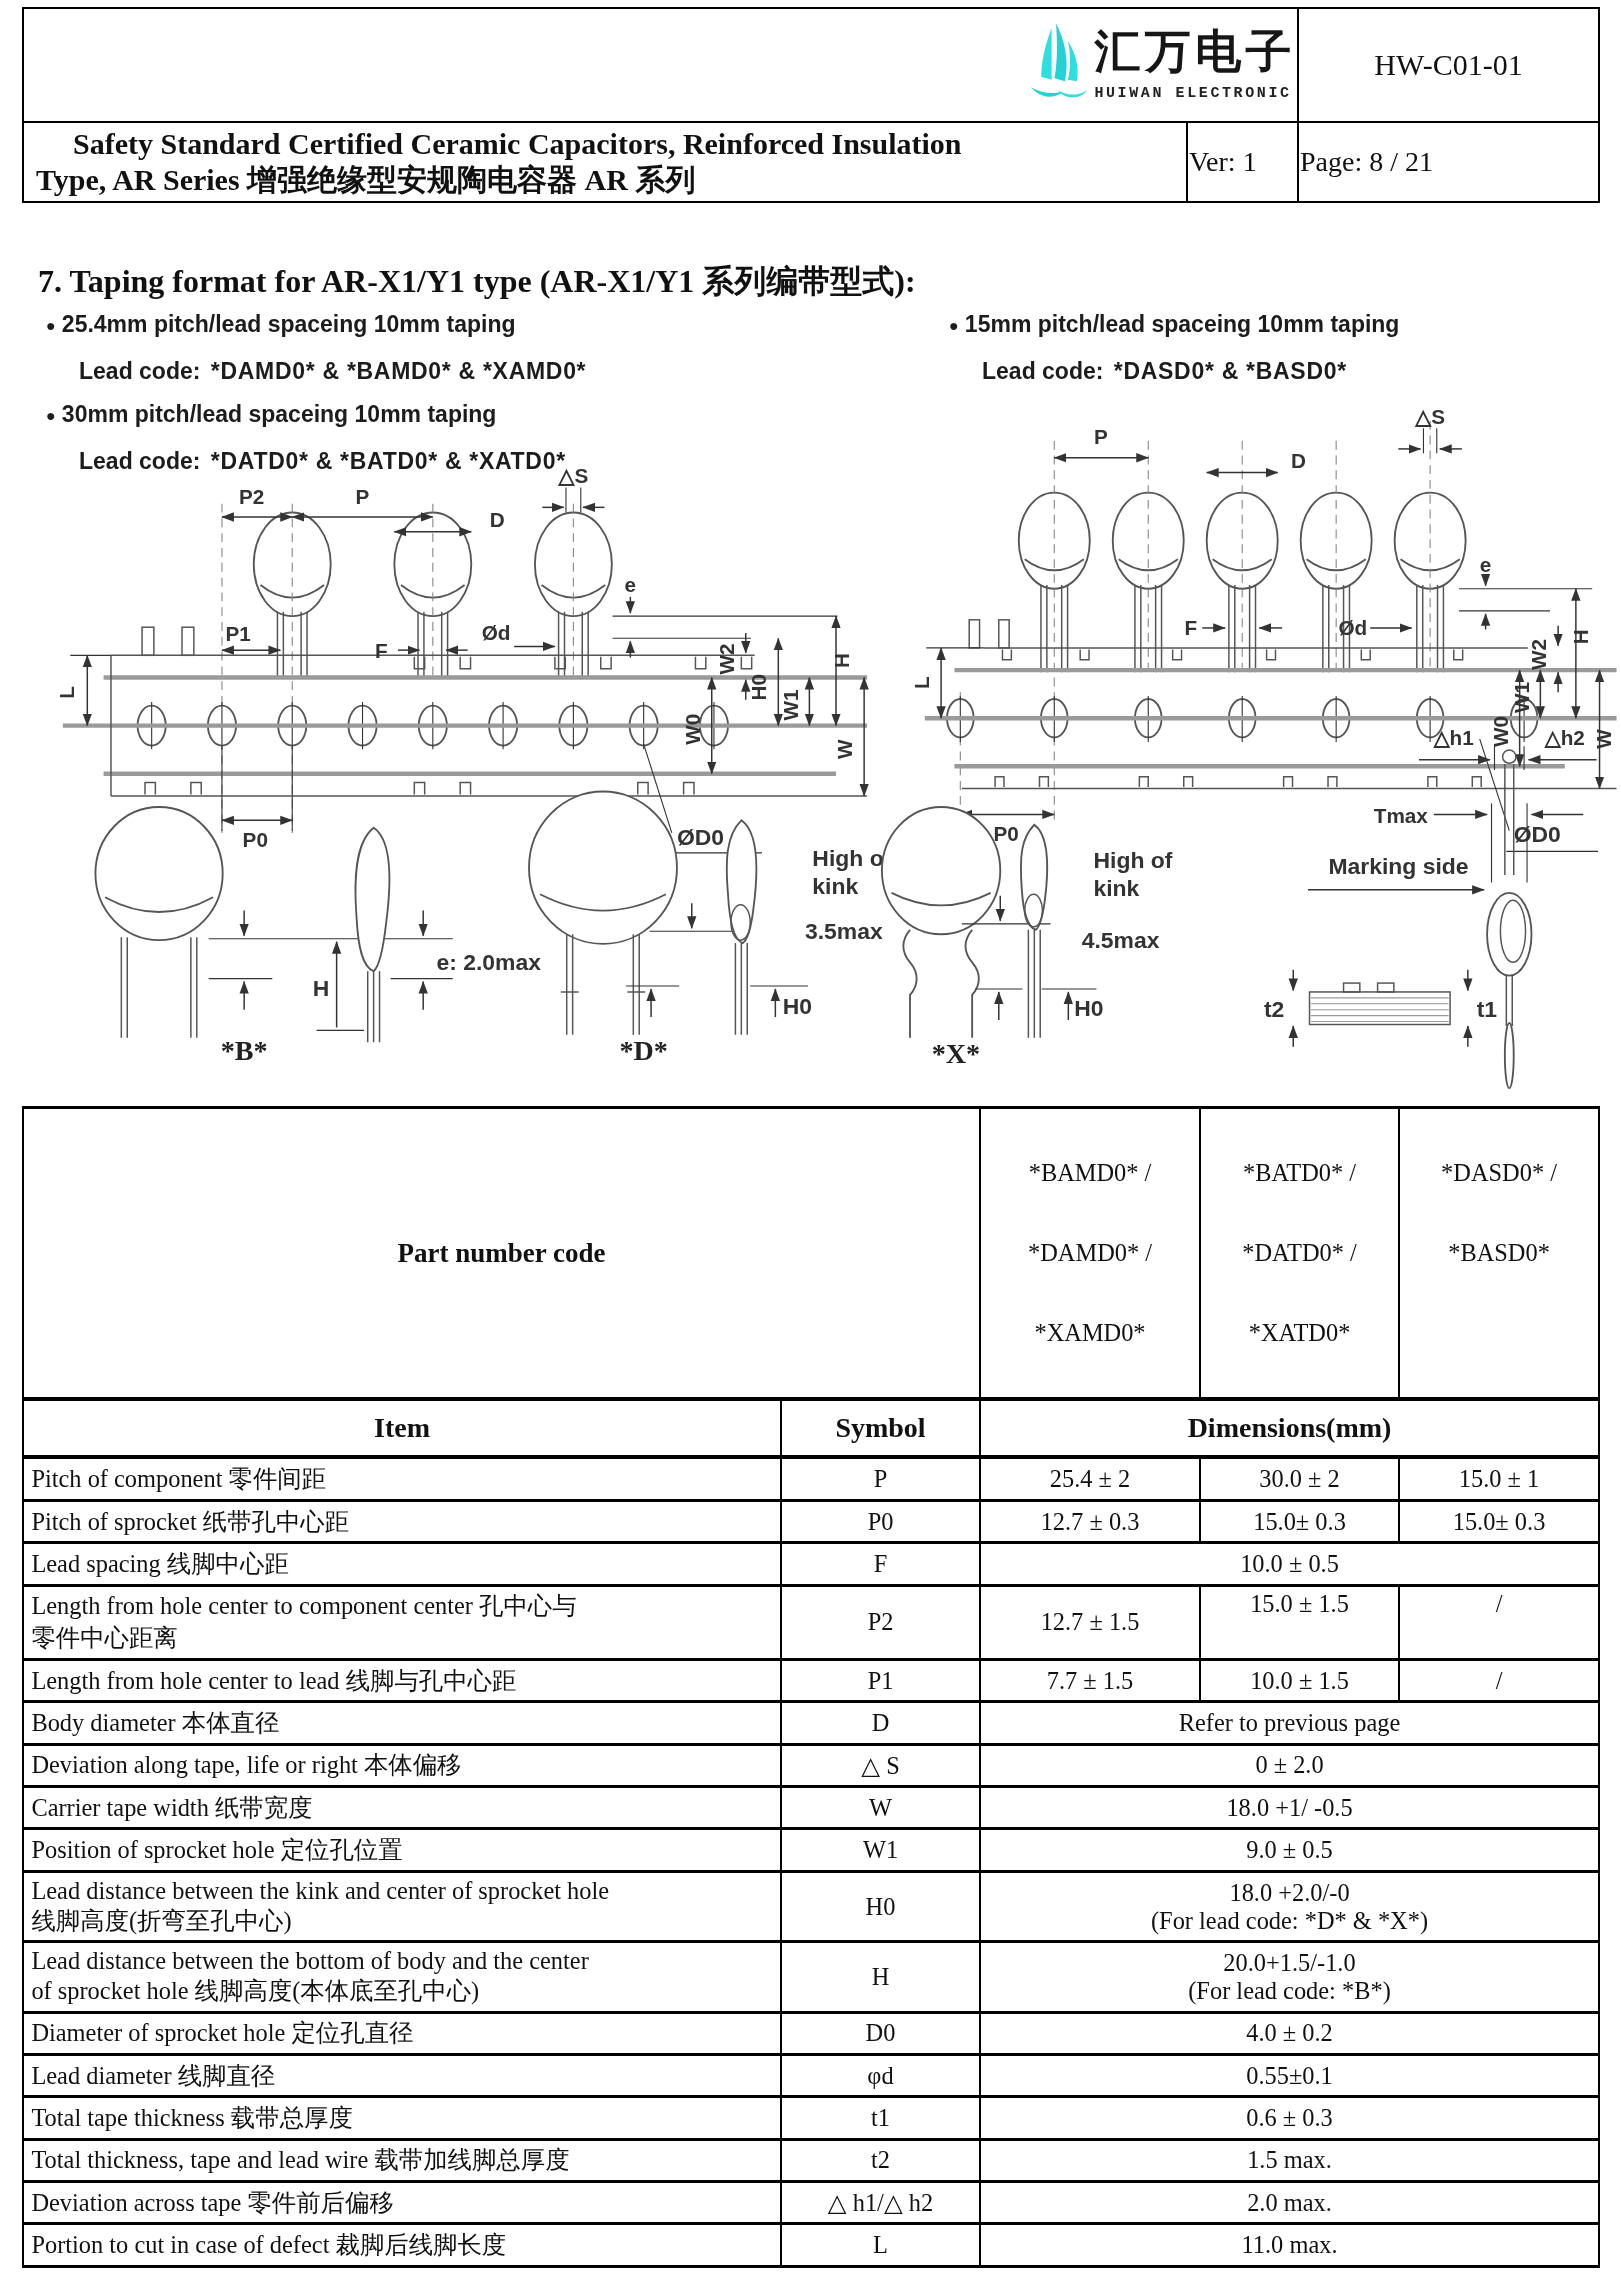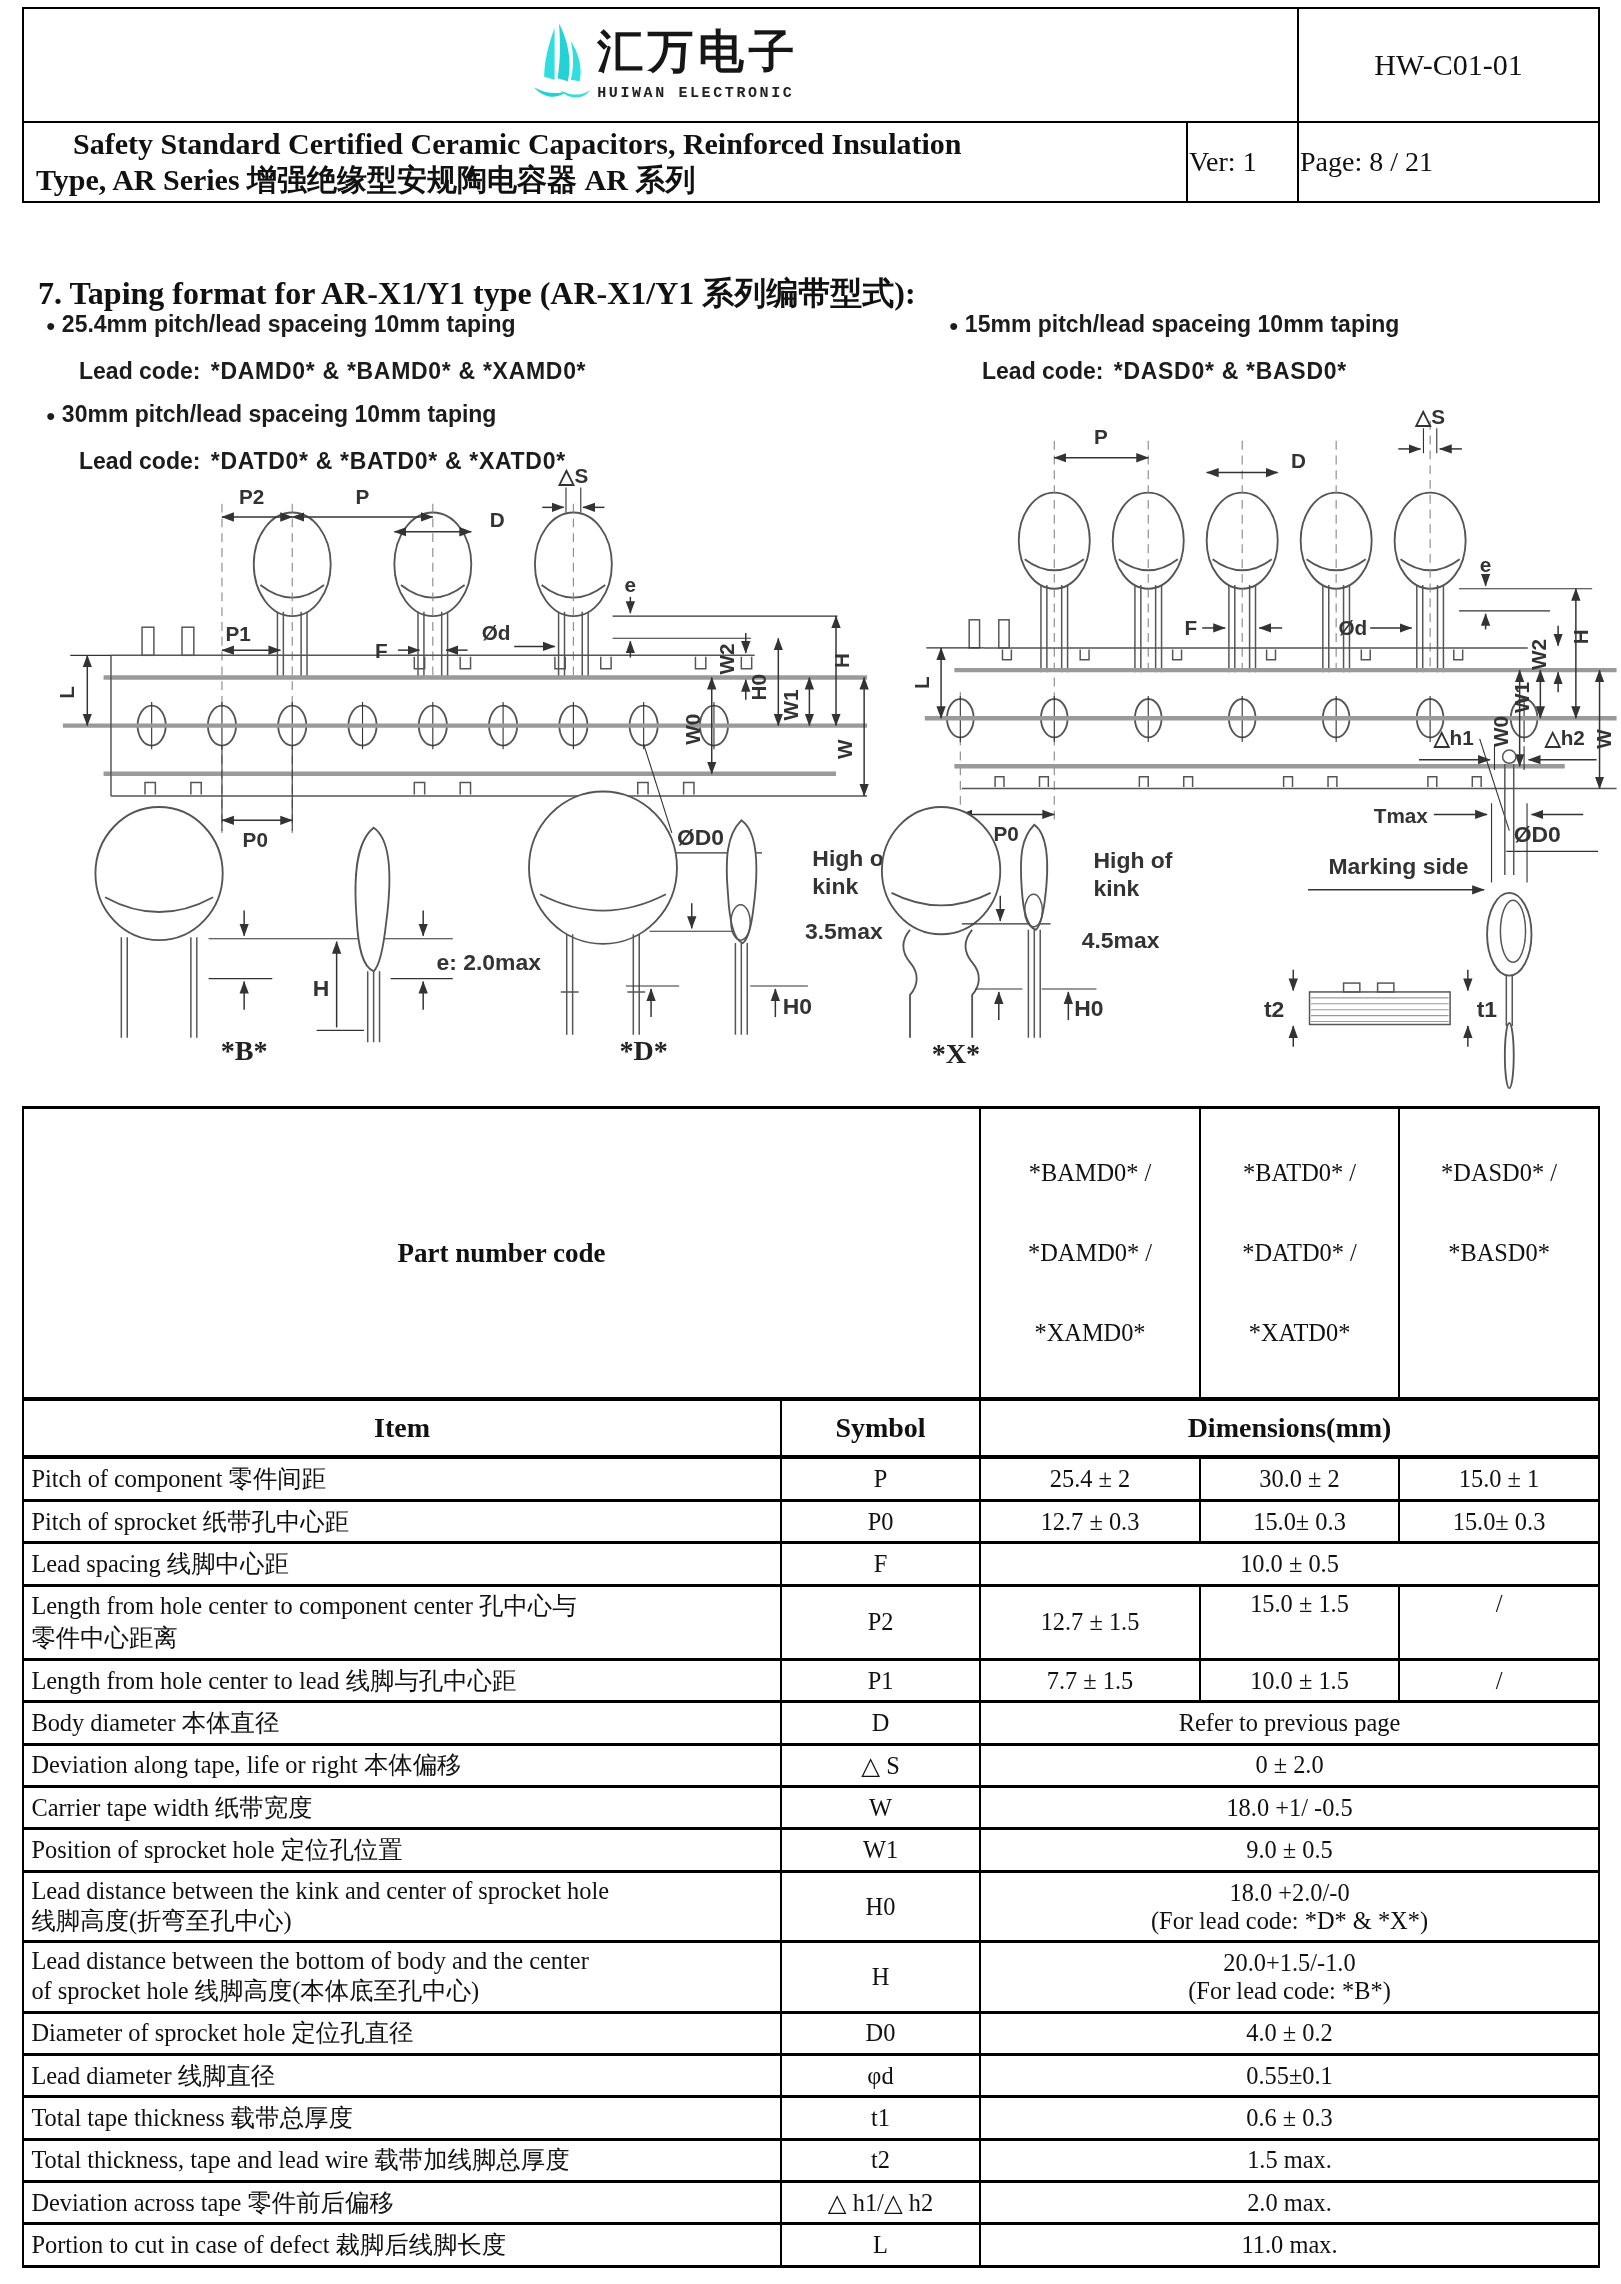--- a/index.html
+++ b/index.html
@@ -2,32 +2,32 @@
 <html style="font-size:12px"><head>
 <meta charset="utf-8">
 <style>
   html,body{margin:0;padding:0;background:#ffffff;}
   body{width:1621px;height:2284px;position:relative;font-family:"Liberation Serif",serif;color:#111;}
 
   
   .hdr{position:absolute;left:22px;top:7.4px;width:1576px;border-collapse:collapse;table-layout:fixed;}
   .hdr td{border:2.2px solid #000;vertical-align:middle;}
   .hdr .logo-cell{height:110px;text-align:center;}
-  .logo-wrap{display:flex;align-items:center;justify-content:center;gap:1px;}
+  .logo-wrap{display:flex;align-items:center;justify-content:flex-end;gap:1px;}
   .logo-txt{text-align:left;}
   .logo-cn{font-family:"Liberation Sans",sans-serif;font-weight:bold;font-size:46px;letter-spacing:4.4px;color:#161616;line-height:1;}
   .logo-en{font-family:Liberation Mono, monospace;font-weight:bold;font-size:15px;letter-spacing:2.6px;color:#222;margin-top:11px;}
   .doc-code{font-size:30px;text-align:center;}
   .title-cell{height:71px;font-weight:bold;font-size:30px;line-height:1.2;padding:3px 6px;}
   .title-l1{padding-left:43px;}
   .title-l2{padding-left:6px;}
   .ver-cell,.page-cell{font-size:28px;text-align:left;}
 
   
-  .sec-heading{position:absolute;left:38px;top:272px;font-weight:bold;font-size:32px;}
+  .sec-heading{position:absolute;left:38px;top:260px;font-weight:bold;font-size:32px;}
   .notes{position:absolute;font-family:"Liberation Sans",sans-serif;font-weight:bold;font-size:23px;color:#1c1c1c;}
   .notes-left{left:46px;top:311px;}
   .notes-right{left:949px;top:311px;}
   .note{margin-bottom:16.3px;}
   .note .l1 .bullet{font-size:16.3px;vertical-align:1.5px;margin-right:6px;}
   .note .l2{padding-left:33px;margin-top:20px;}
   .note .codes{margin-left:10.4px;letter-spacing:0.7px;}
 
   
   .diagrams{position:absolute;left:0;top:400px;}

